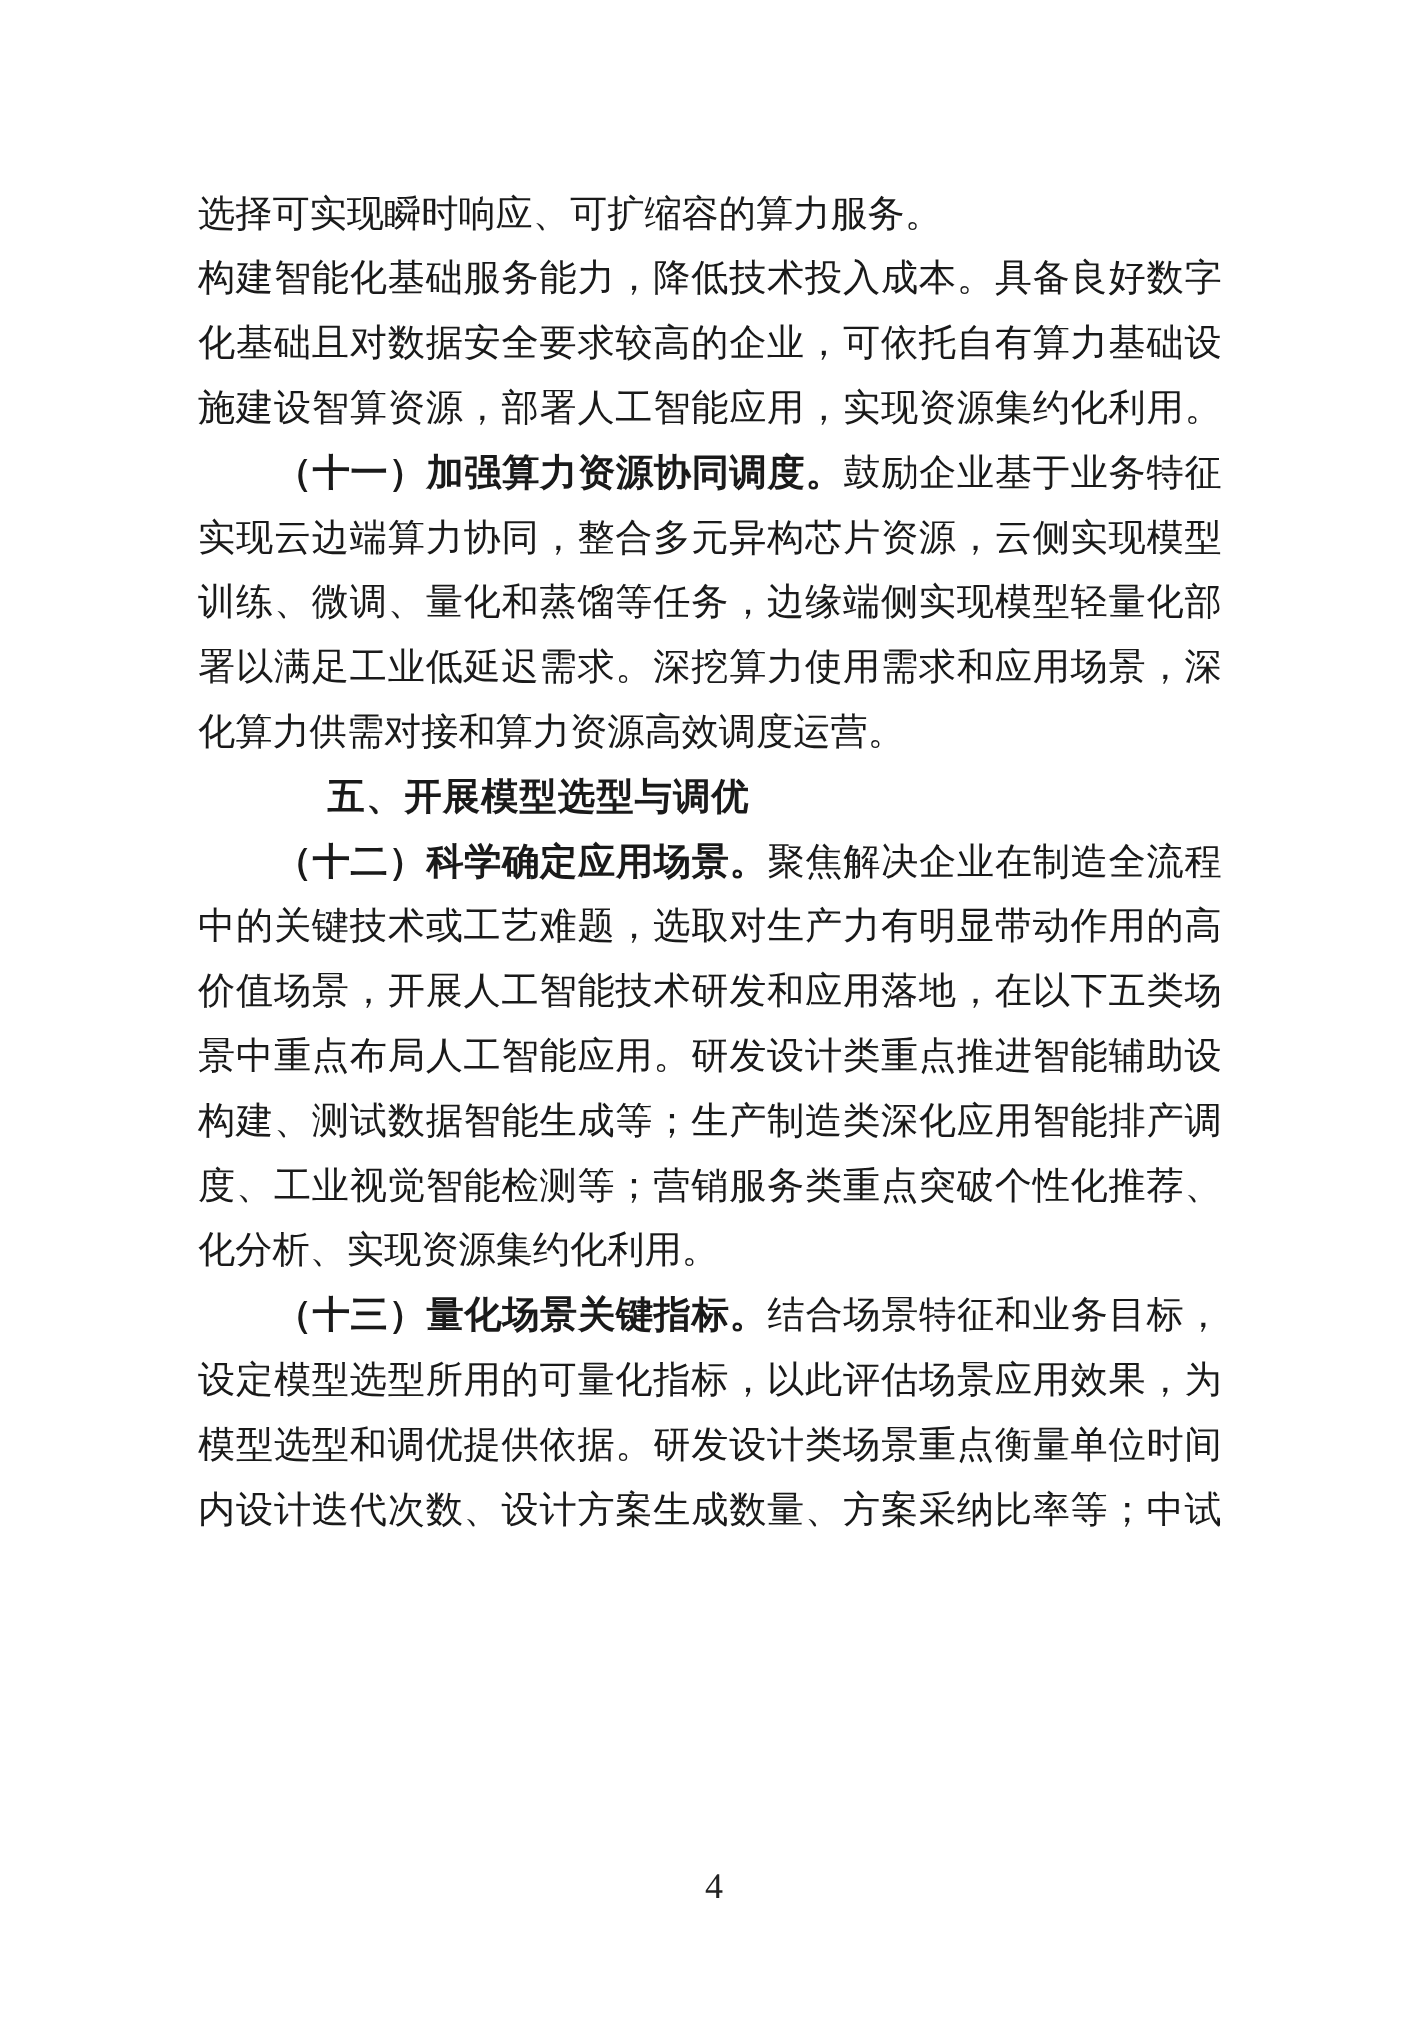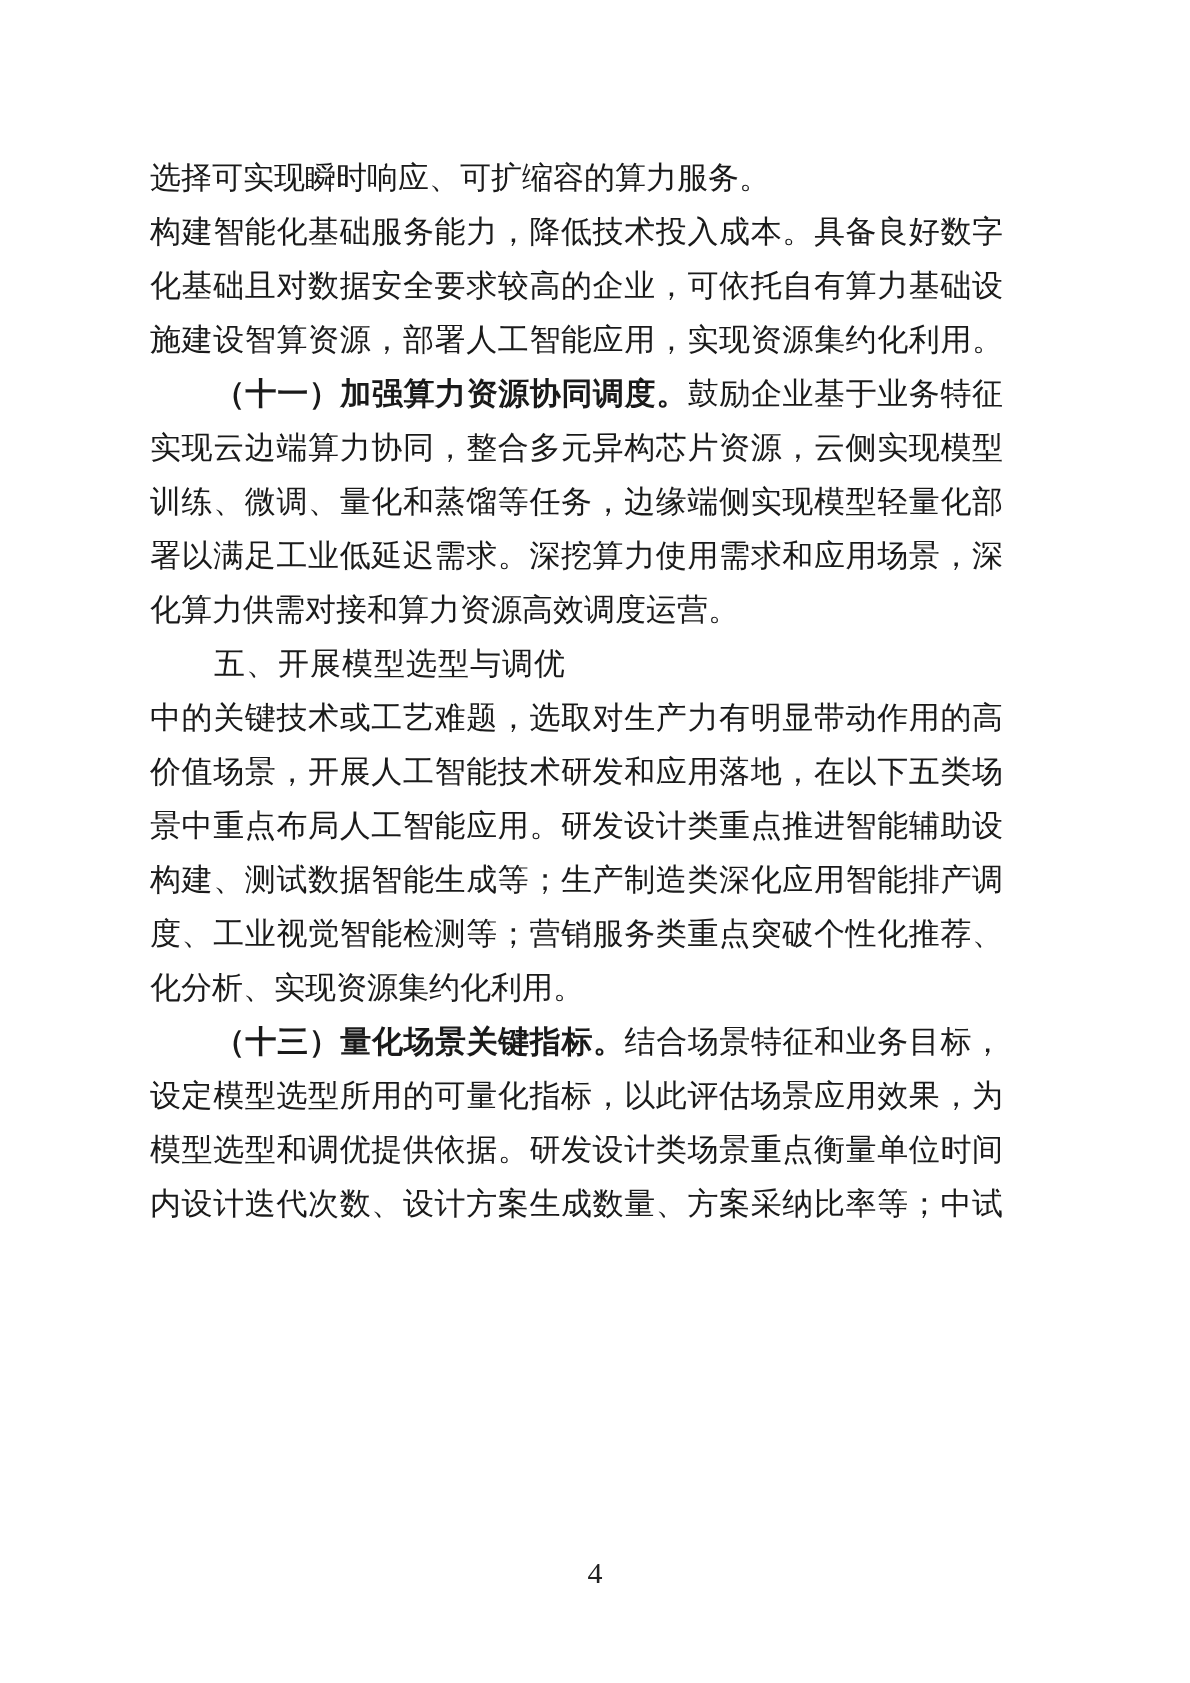--- a/index.html
+++ b/index.html
@@ -11,21 +11,21 @@
     position: relative;
     width: 1190px;
     height: 1683px;
     background: #ffffff;
     overflow: hidden;
     font-family: "Liberation Serif", "DejaVu Serif", serif;
     color: #1a1a1a;
   }
   .text-block {
     position: absolute;
-    left: 150px;
+    left: 165px;
     top: 151px;
     width: 853px;
   }
   .line {
     height: 54px;
     line-height: 54px;
     font-size: 31px;
     white-space: nowrap;
     text-align: left;
   }
@@ -34,23 +34,24 @@
     text-align: justify;
     text-align-last: justify;
     text-justify: inter-character;
   }
   .line.indent {
     text-indent: 64px;
   }
   .seg { font-weight: 400; }
   .seg.bold { font-weight: 700; }
   .line.heading .seg {
-    font-weight: 400;
+    font-weight: 700;
     font-family: "Liberation Sans", "DejaVu Sans", sans-serif;
     letter-spacing: 1px;
+    margin-left: 44px;
   }
   .footer {
     position: absolute;
     left: 0;
     top: 1556px;
     width: 100%;
     text-align: center;
     font-size: 30px;
     color: #222222;
   }
@@ -63,20 +64,21 @@
       <div class="line"><span class="seg">选择可实现瞬时响应、可扩缩容的算力服务。</span></div>
       <div class="line justify"><span class="seg">构建智能化基础服务能力，降低技术投入成本。具备良好数字</span></div>
       <div class="line justify"><span class="seg">化基础且对数据安全要求较高的企业，可依托自有算力基础设</span></div>
       <div class="line justify"><span class="seg">施建设智算资源，部署人工智能应用，实现资源集约化利用。</span></div>
       <div class="line justify indent"><span class="seg bold">（十一）加强算力资源协同调度。</span><span class="seg">鼓励企业基于业务特征</span></div>
       <div class="line justify"><span class="seg">实现云边端算力协同，整合多元异构芯片资源，云侧实现模型</span></div>
       <div class="line justify"><span class="seg">训练、微调、量化和蒸馏等任务，边缘端侧实现模型轻量化部</span></div>
       <div class="line justify"><span class="seg">署以满足工业低延迟需求。深挖算力使用需求和应用场景，深</span></div>
       <div class="line"><span class="seg">化算力供需对接和算力资源高效调度运营。</span></div>
       <div class="line indent heading"><span class="seg bold">五、开展模型选型与调优</span></div>
+      <div class="line justify indent"><span class="seg bold">（十二）科学确定应用场景。</span><span class="seg">聚焦解决企业在制造全流程</span></div>
       <div class="line justify"><span class="seg">中的关键技术或工艺难题，选取对生产力有明显带动作用的高</span></div>
       <div class="line justify"><span class="seg">价值场景，开展人工智能技术研发和应用落地，在以下五类场</span></div>
       <div class="line justify"><span class="seg">景中重点布局人工智能应用。研发设计类重点推进智能辅助设</span></div>
       <div class="line justify"><span class="seg">构建、测试数据智能生成等；生产制造类深化应用智能排产调</span></div>
       <div class="line justify"><span class="seg">度、工业视觉智能检测等；营销服务类重点突破个性化推荐、</span></div>
       <div class="line"><span class="seg">化分析、实现资源集约化利用。</span></div>
       <div class="line justify indent"><span class="seg bold">（十三）量化场景关键指标。</span><span class="seg">结合场景特征和业务目标，</span></div>
       <div class="line justify"><span class="seg">设定模型选型所用的可量化指标，以此评估场景应用效果，为</span></div>
       <div class="line justify"><span class="seg">模型选型和调优提供依据。研发设计类场景重点衡量单位时间</span></div>
       <div class="line justify"><span class="seg">内设计迭代次数、设计方案生成数量、方案采纳比率等；中试</span></div>

